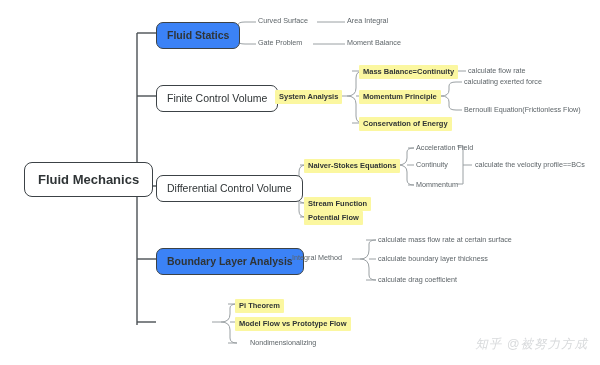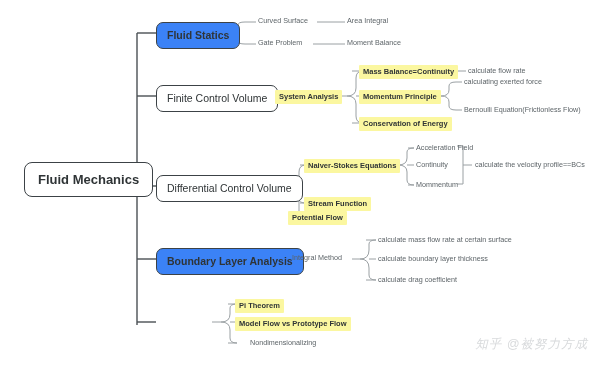--- a/index.html
+++ b/index.html
@@ -203,21 +203,21 @@
   </div>
   <div class="node leaf" style="left:414px; top:180px;">
     <span>Mommentum</span>
   </div>
   <div class="node hltext" style="left:304px; top:197px;">
     <span>Stream Function</span>
   </div>
   <div class="node leaf" style="left:473px; top:160px;">
     <span>calculate the velocity profile==BCs</span>
   </div>
-  <div class="node hltext" style="left:288px; top:211px;">
+  <div class="node hltext" style="left:304px; top:211px;">
     <span>Potential Flow</span>
   </div>
 
   <div class="node boxed branch hl" style="left:156px; top:248px;">
     <span>Boundary Layer Analysis</span>
   </div>
   <div class="node leaf" style="left:290px; top:253px;">
     <span>Integral Method</span>
   </div>
   <div class="node leaf" style="left:376px; top:235px;">

